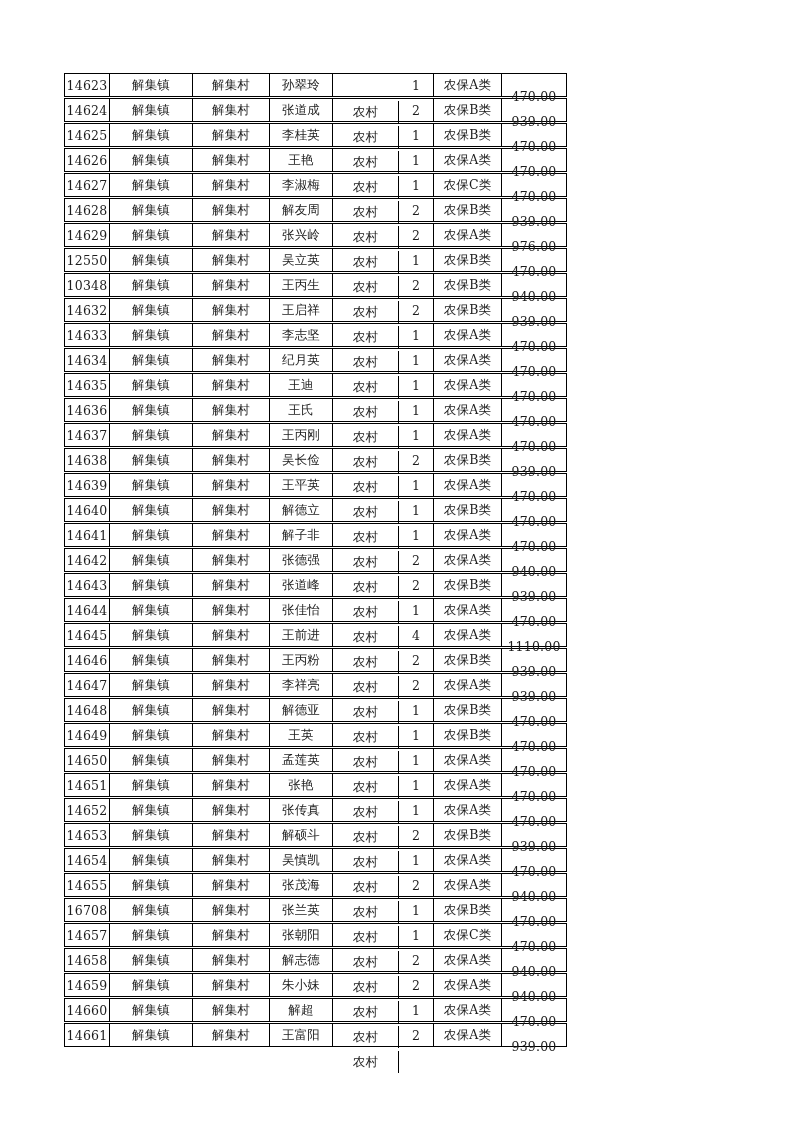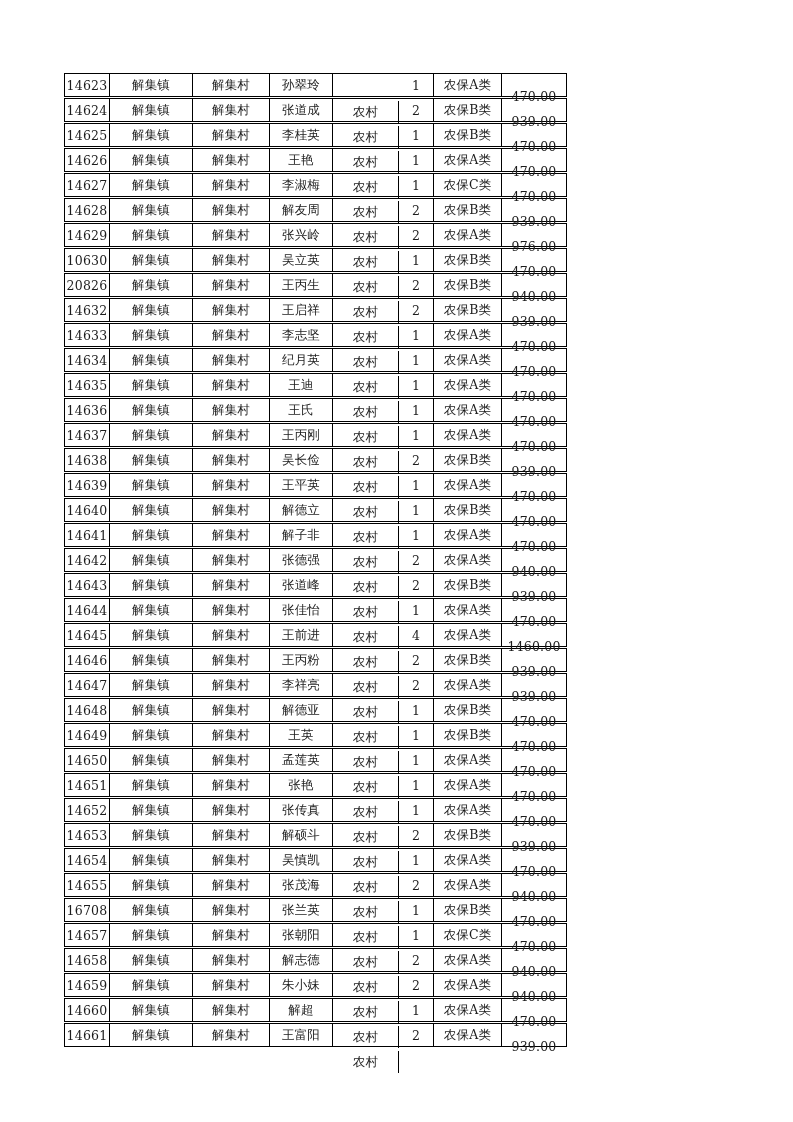--- a/index.html
+++ b/index.html
@@ -129,31 +129,31 @@
         <div class="tcell c0">14629</div>
         <div class="tcell c1">解集镇</div>
         <div class="tcell c2">解集村</div>
         <div class="tcell c3">张兴岭</div>
         <div class="tcell c4">农村</div>
         <div class="tcell c5">2</div>
         <div class="tcell c6">农保A类</div>
         <div class="tcell c7">976.00</div>
       </div>
       <div class="trow">
-        <div class="tcell c0">10630</div>
+        <div class="tcell c0">12550</div>
         <div class="tcell c1">解集镇</div>
         <div class="tcell c2">解集村</div>
         <div class="tcell c3">吴立英</div>
         <div class="tcell c4">农村</div>
         <div class="tcell c5">1</div>
         <div class="tcell c6">农保B类</div>
         <div class="tcell c7">470.00</div>
       </div>
       <div class="trow">
-        <div class="tcell c0">20826</div>
+        <div class="tcell c0">10348</div>
         <div class="tcell c1">解集镇</div>
         <div class="tcell c2">解集村</div>
         <div class="tcell c3">王丙生</div>
         <div class="tcell c4">农村</div>
         <div class="tcell c5">2</div>
         <div class="tcell c6">农保B类</div>
         <div class="tcell c7">940.00</div>
       </div>
       <div class="trow">
         <div class="tcell c0">14632</div>
@@ -286,21 +286,21 @@
         <div class="tcell c7">470.00</div>
       </div>
       <div class="trow">
         <div class="tcell c0">14645</div>
         <div class="tcell c1">解集镇</div>
         <div class="tcell c2">解集村</div>
         <div class="tcell c3">王前进</div>
         <div class="tcell c4">农村</div>
         <div class="tcell c5">4</div>
         <div class="tcell c6">农保A类</div>
-        <div class="tcell c7">1460.00</div>
+        <div class="tcell c7">1110.00</div>
       </div>
       <div class="trow">
         <div class="tcell c0">14646</div>
         <div class="tcell c1">解集镇</div>
         <div class="tcell c2">解集村</div>
         <div class="tcell c3">王丙粉</div>
         <div class="tcell c4">农村</div>
         <div class="tcell c5">2</div>
         <div class="tcell c6">农保B类</div>
         <div class="tcell c7">939.00</div>

